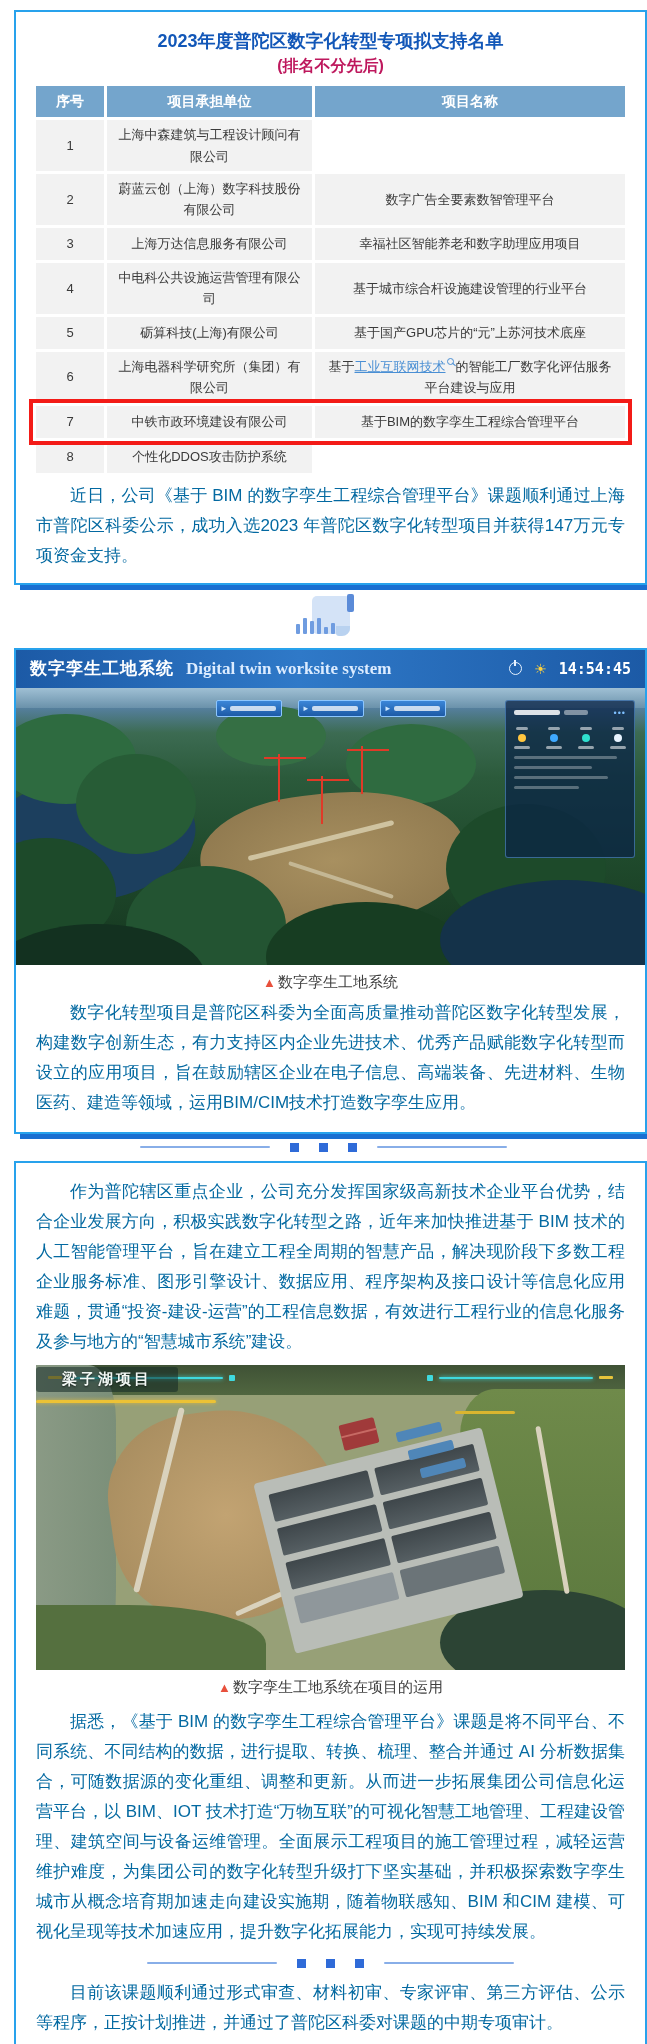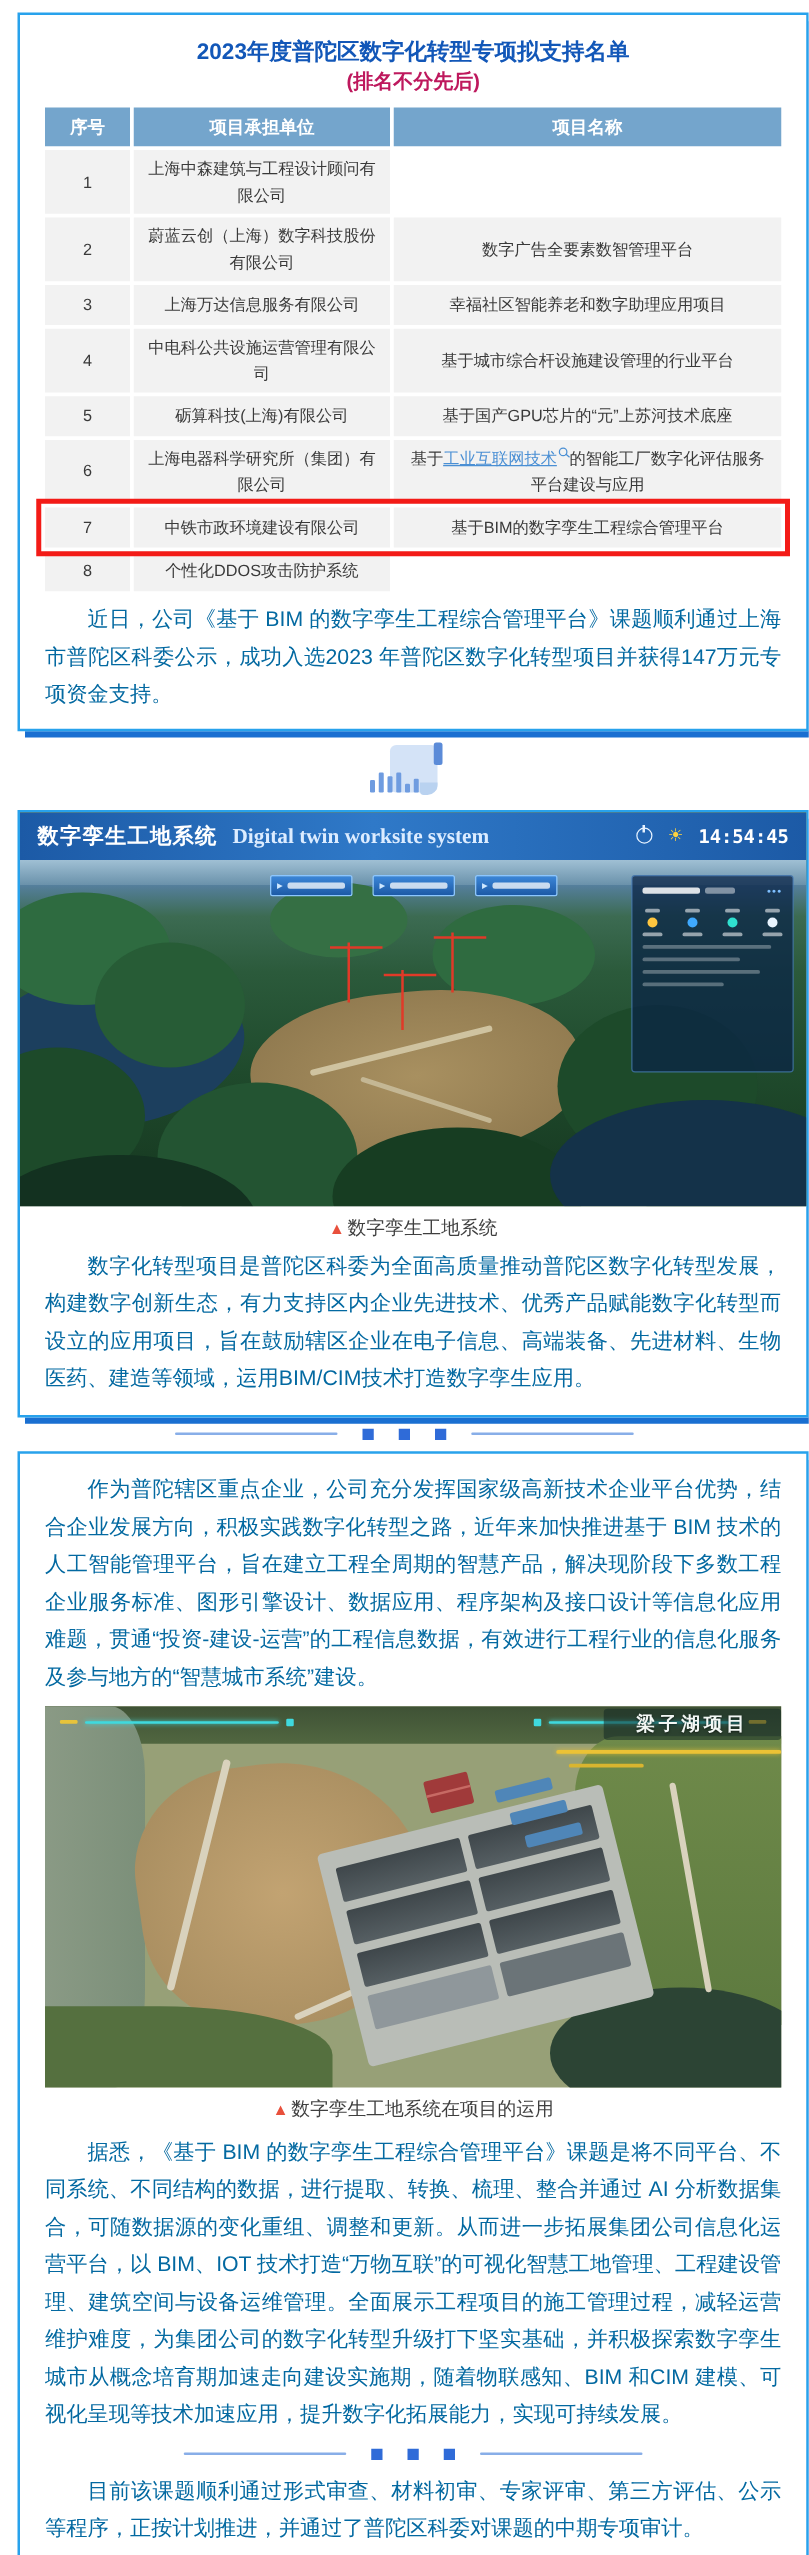--- a/index.html
+++ b/index.html
@@ -117,21 +117,21 @@
   .basin { height: 28px; background: linear-gradient(#3f474b,#565f63); border-radius: 2px; }
   .bld-red { position: absolute; left: 305px; top: 56px; width: 36px; height: 26px; background: #a03a3a; transform: rotate(-14deg); border-radius: 2px; }
   .bld-red::after { content: ""; position: absolute; left: 0; top: 11px; width: 100%; height: 2px; background: #c76a64; }
   .bld-blue { position: absolute; width: 46px; height: 10px; background: #4f86b8; transform: rotate(-14deg); border-radius: 2px; }
   .road { position: absolute; background: #d9d2bd; border-radius: 3px; }
   .hud { position: absolute; top: 10px; left: 0; right: 0; z-index: 8; }
   .hud-lines { display: flex; align-items: center; gap: 6px; padding: 0 12px; }
   .hud-dash { width: 14px; height: 3px; background: #e7c33b; border-radius: 1px; }
   .hud-line { flex: 1; height: 2px; background: #3fd9de; box-shadow: 0 0 4px #3fd9de; border-radius: 2px; }
   .hud-node { width: 6px; height: 6px; background: #3fd9de; border-radius: 1px; }
-  .hud-label-wrap { display: flex; flex-direction: column; align-items: flex-end; margin-top: -14px; }
+  .hud-label-wrap { display: flex; flex-direction: column; align-items: flex-start; margin-top: -14px; }
   .hud-label { background: rgba(18,40,36,.55); border-radius: 3px; padding: 3px 26px; color: #f2f7f4;
     font-size: 15px; font-weight: bold; letter-spacing: 3px; text-shadow: 0 1px 2px rgba(0,0,0,.6); }
   .hud-underline { width: 180px; height: 3px; background: #ecc235; border-radius: 2px; margin-top: 8px; box-shadow: 0 0 4px rgba(236,194,53,.8); }
   .hud-underline2 { position: absolute; top: 36px; right: 110px; width: 60px; height: 3px; background: #d9b52f; border-radius: 2px; }
   .card3 .para { margin-top: 10px; }
   .card3 .sq-divider { margin: 12px auto 4px; }
 </style>
 </head>
 <body>
 

